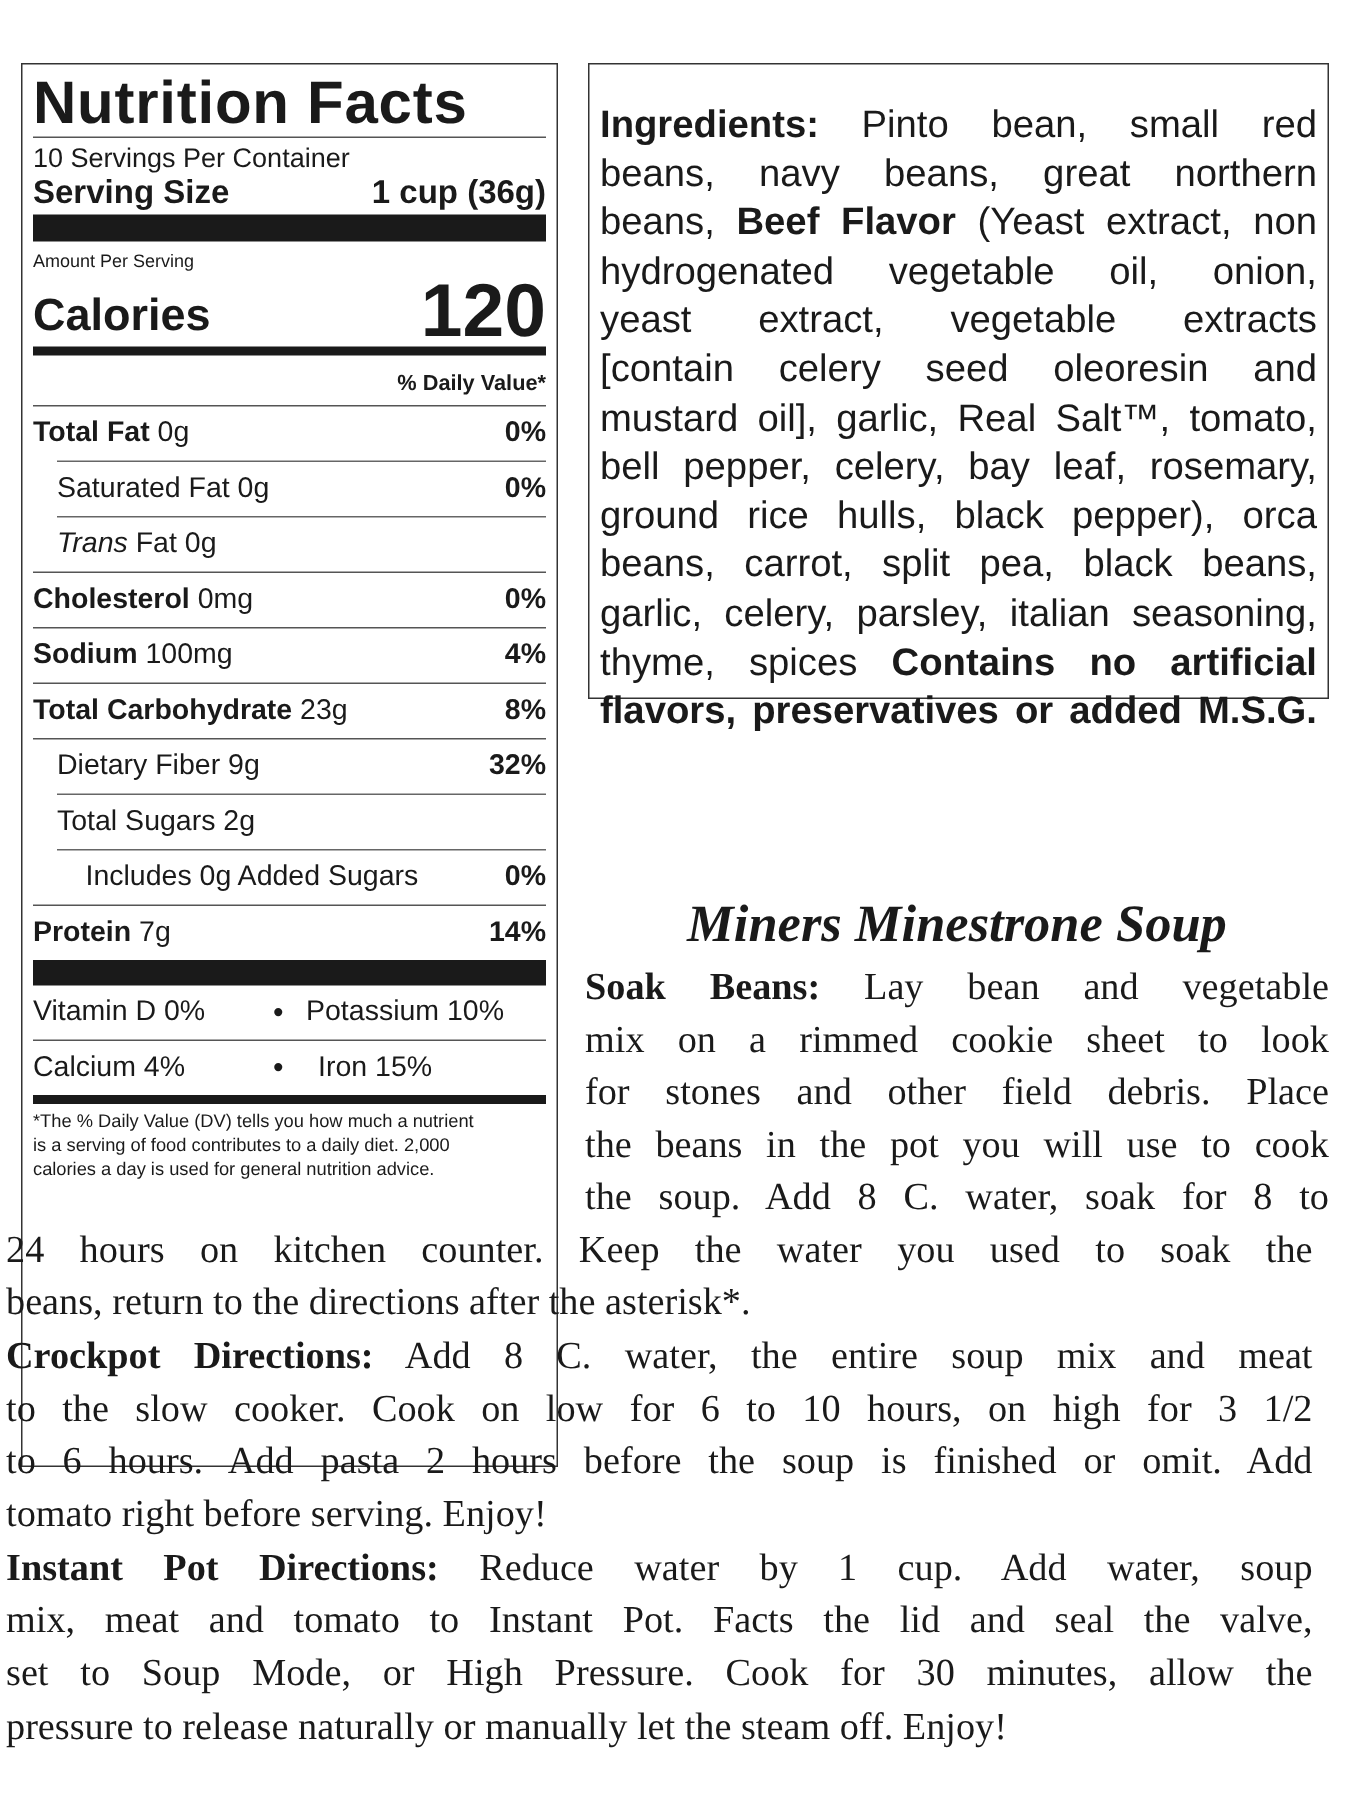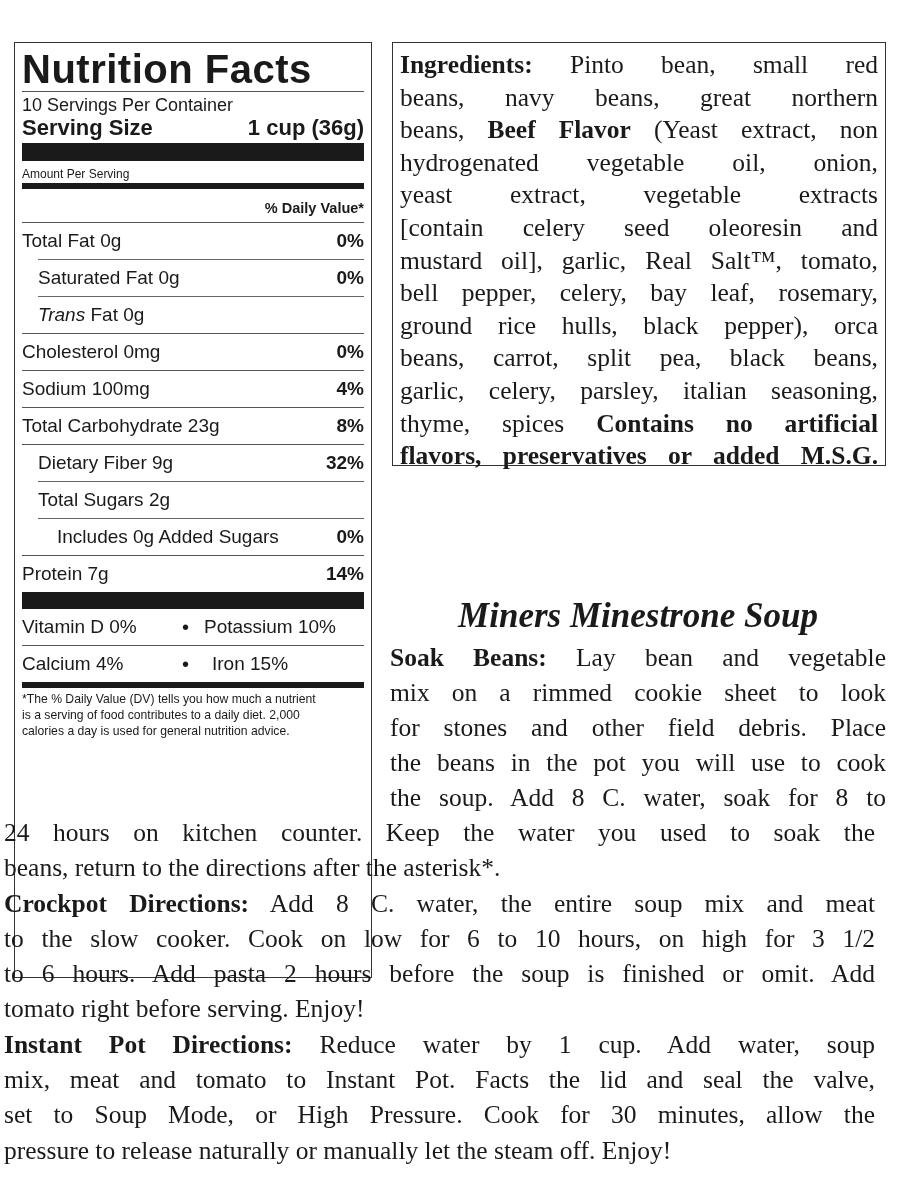--- a/index.html
+++ b/index.html
@@ -24,34 +24,34 @@
   .nf-size { display: flex; justify-content: space-between; font-size: 22px; font-weight: bold; line-height: 24px; }
   .bar-thick { height: 18px; background: #1a1a1a; margin-top: 3px; }
   .bar-med { height: 6px; background: #1a1a1a; }
   .nf-amount { font-size: 12px; font-weight: normal; margin-top: 5px; line-height: 17px; }
   .nf-cal { display: flex; justify-content: space-between; align-items: flex-end; height: 48px; }
   .nf-cal .lbl { font-size: 30px; font-weight: bold; line-height: 34px; padding-bottom: 3px; }
   .nf-cal .val { font-size: 50px; font-weight: bold; line-height: 48px; }
   .nf-dv { text-align: right; font-size: 14.5px; font-weight: bold; height: 33px; line-height: 33px; padding-top: 3px; box-sizing: border-box; }
   .row { display: flex; justify-content: space-between; align-items: center; height: 36px; font-size: 19px; }
   .row .pct { font-weight: bold; }
-  .row b { font-weight: normal; }
+  .row b { font-weight: bold; }
   .ind1 { padding-left: 16px; }
   .ind2 { padding-left: 35px; }
   .vit { display: flex; height: 36px; align-items: center; font-size: 19px; }
   .vit .a { width: 160px; }
   .vit .dot { width: 22px; font-size: 20px; }
   .vit .b { flex: 1; }
   .foot { font-size: 12.2px; line-height: 16px; padding-top: 3px; }
 
   
   .ing {
     position: absolute; left: 392px; top: 42px; width: 494px; height: 424px;
-    border: 1.5px solid #333; box-sizing: border-box; padding: 6px 7px 0 7px;
-    font-family: Liberation Serif, serif; font-size: 25.5px; line-height: 32.6px;
+    border: 1.5px solid #333; box-sizing: border-box; padding: 24px 7px 0 7px;
+    font-family: Liberation Sans, sans-serif; font-size: 25.5px; line-height: 32.6px;
     text-align: justify; text-align-last: justify; color: #1a1a1a;
   }
   .ing .line { display: block; text-align: justify; text-align-last: justify; white-space: nowrap; }
   .ing b { font-weight: bold; }
 
   
   .recipe-title {
     position: absolute; left: 390px; top: 596px; width: 496px; text-align: center;
     font-family: "Liberation Serif", serif; font-style: italic; font-weight: bold;
     font-size: 35px; line-height: 40px; color: #1a1a1a;
@@ -74,20 +74,24 @@
 <div class="nf">
   <div class="nf-title">Nutrition Facts</div>
   <div class="hair"></div>
   <div class="nf-servings">10 Servings Per Container</div>
   <div class="nf-size">
     <span>Serving Size</span>
     <span>1 cup (36g)</span>
   </div>
   <div class="bar-thick"></div>
   <div class="nf-amount">Amount Per Serving</div>
+  <div class="nf-cal">
+    <span class="lbl">Calories</span>
+    <span class="val">120</span>
+  </div>
   <div class="bar-med"></div>
   <div class="nf-dv">% Daily Value*</div>
 
   <div class="hair"></div>
   <div class="row">
     <span><b>Total Fat</b> <span>0g</span></span>
     <span class="pct">0%</span>
   </div>
   <div class="hair-ind"></div>
   <div class="row ind1">

